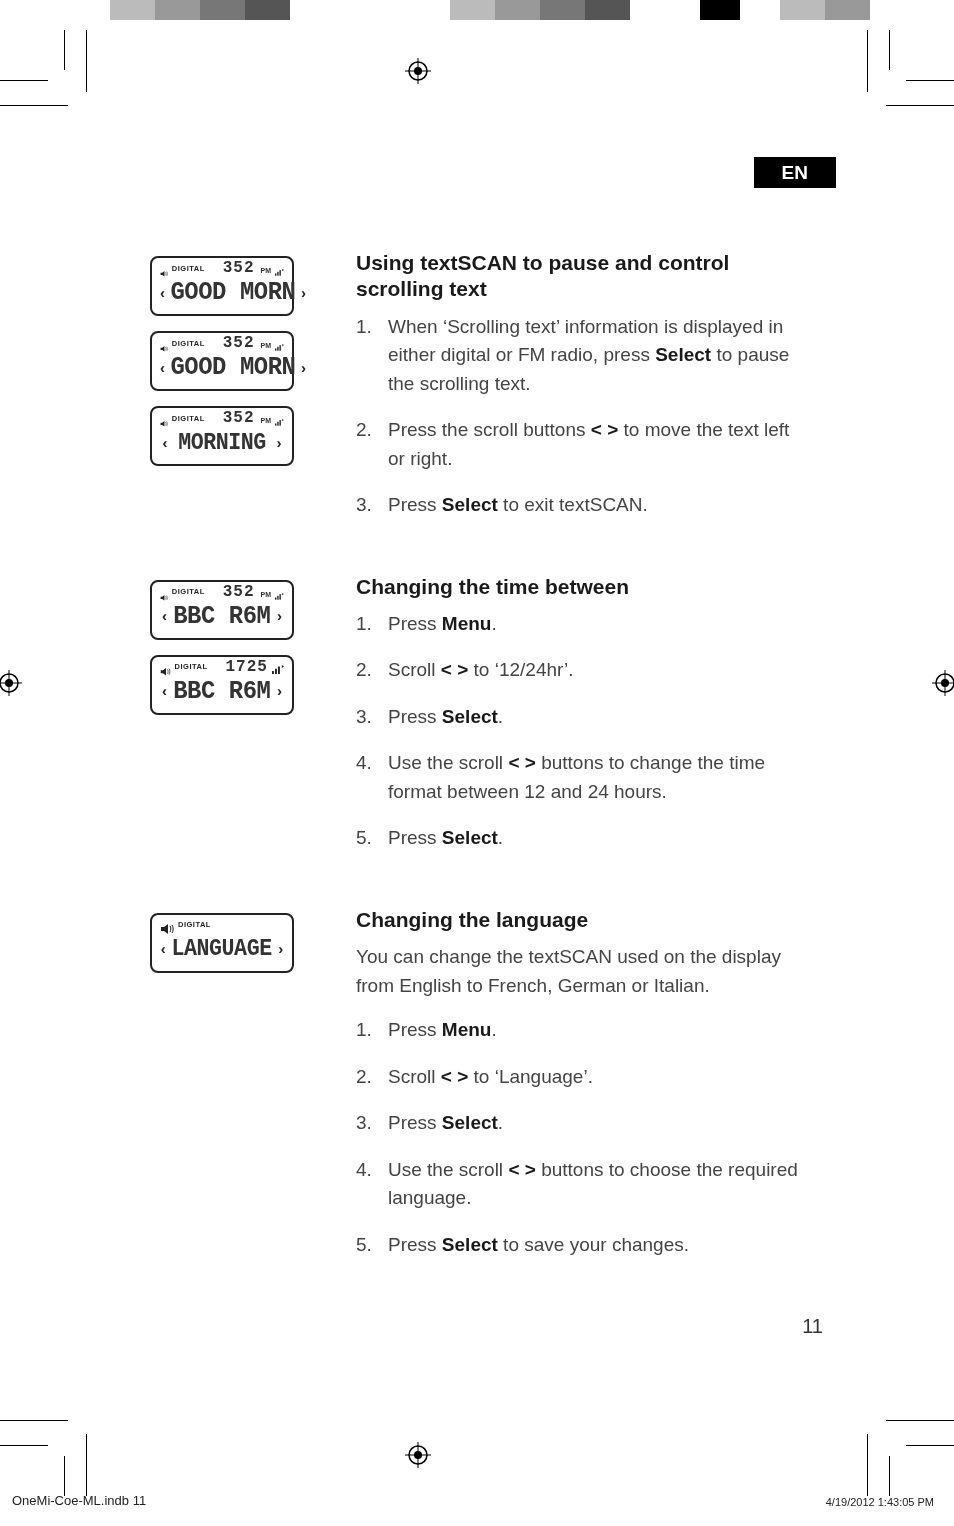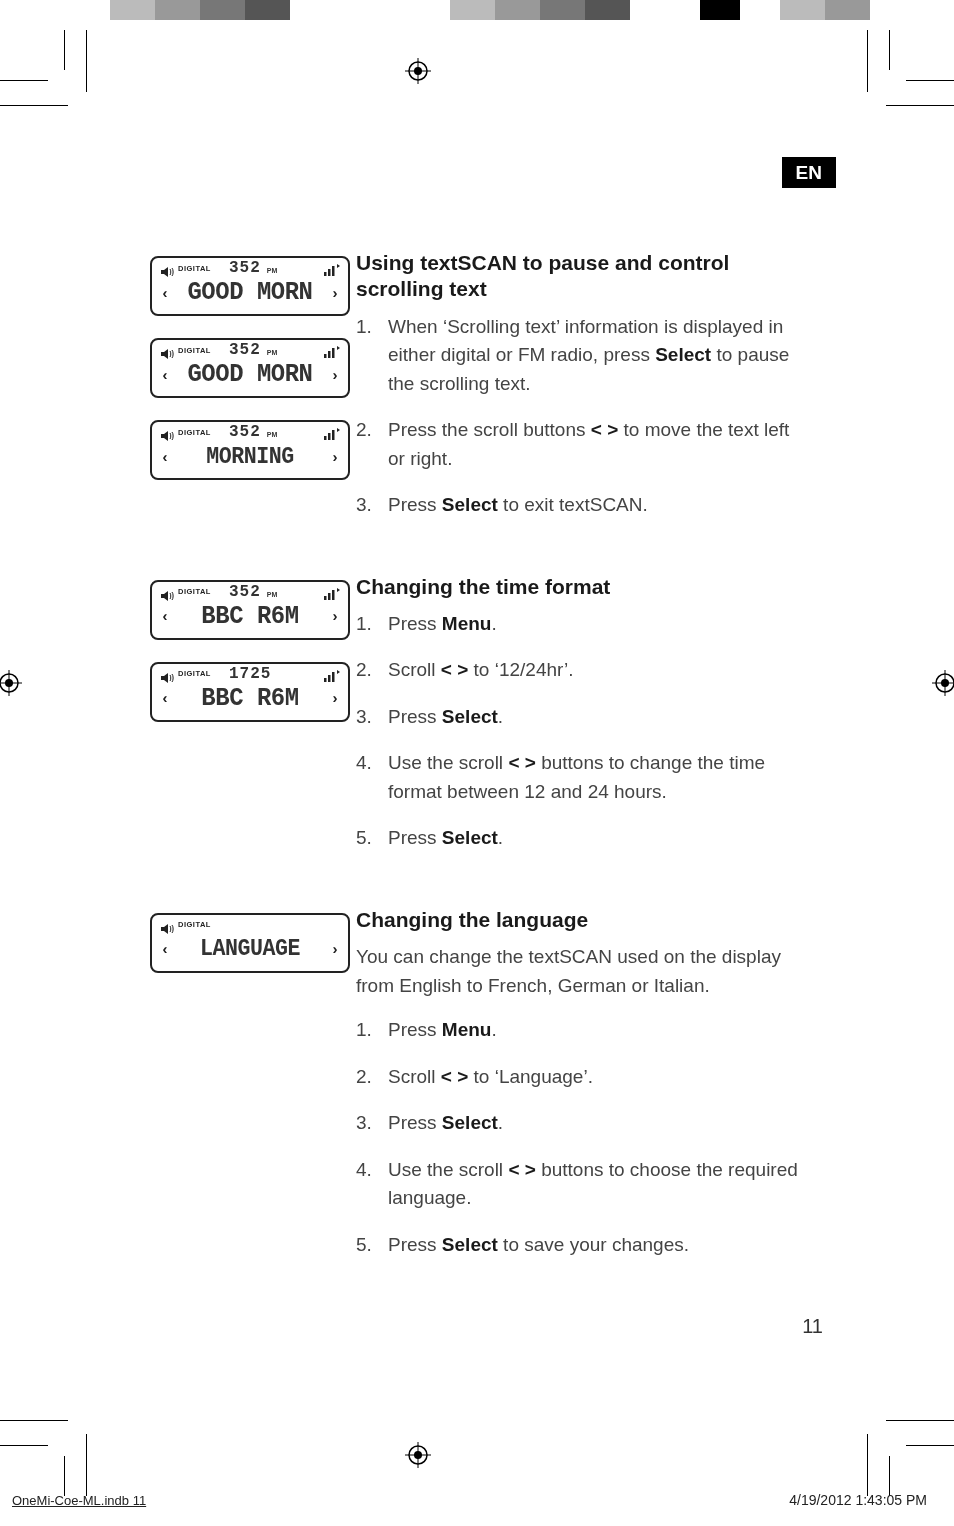--- a/index.html
+++ b/index.html
@@ -36,21 +36,21 @@
 
   
   .lang-tab {
     position: absolute;
     right: 118px;
     top: 157px;
     background: #000;
     color: #fff;
     font-weight: bold;
     font-size: 19px;
-    padding: 6px 14px;
+    padding: 6px 28px;
     line-height: 1;
   }
 
   
   .content {
     position: absolute;
     left: 150px;
     top: 250px;
     width: 660px;
   }
@@ -81,23 +81,23 @@
     position: absolute;
     left: 0;
     top: 0;
   }
   .b { font-weight: bold; color: #1a1a1a; }
 
   
   .lcd {
     border: 2.5px solid #222;
     border-radius: 8px;
-    width: 200px;
+    width: 144px;
     height: 60px;
-    margin-bottom: 22px;
+    margin-bottom: 15px;
     position: relative;
     padding: 3px 8px 3px 8px;
   }
   .lcd .top-row {
     display: flex;
     align-items: center;
     height: 14px;
     gap: 4px;
   }
   .lcd .spk {
@@ -159,25 +159,25 @@
     position:absolute;
     right: 131px;
     bottom: 188px;
     font-size: 20px;
     color:#333;
   }
 
   
   .footer-left {
     position:absolute; left:12px; bottom:18px;
-    font-size:13px; color:#222;text-decoration:underline;
+    font-size:13px; color:#222;
   }
   .footer-right {
-    position:absolute; right:27px; bottom:18px;
-    font-size:14px; color:#222;
+    position:absolute; right:20px; bottom:18px;
+    font-size:11px; color:#222;
   }
 
 </style>
 </head>
 <body>
 
 <div class="topbar">
   <div class="blocks" style="left:110px;">
     <div class="blk w45 g4"></div>
       <div class="blk w45 g5"></div>
@@ -381,21 +381,21 @@
               </svg></span>
         </div>
         <div class="main-row">
           <span class="arrow">‹</span>
           <span class="main-text">BBC R6M</span>
           <span class="arrow">›</span>
         </div>
       </div>
     </div>
     <div class="text-col">
-      <h2>Changing the time format</h2>
+      <h2>Changing the time between</h2>
       <ol>
         <li><span>Press </span><span class="b">Menu</span><span>.</span></li>
         <li><span>Scroll </span><span class="b">&lt; &gt;</span><span> to ‘12/24hr’.</span></li>
         <li><span>Press </span><span class="b">Select</span><span>.</span></li>
         <li><span>Use the scroll </span><span class="b">&lt; &gt;</span><span> buttons to change the time format between 12 and 24 hours.</span></li>
         <li><span>Press </span><span class="b">Select</span><span>.</span></li>
       </ol>
     </div>
   </div>
 

